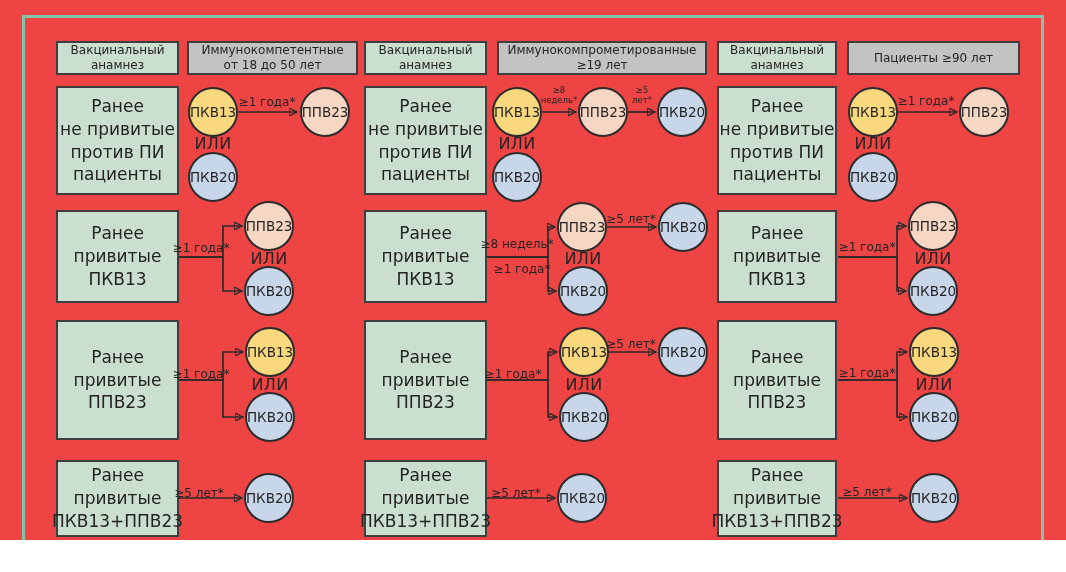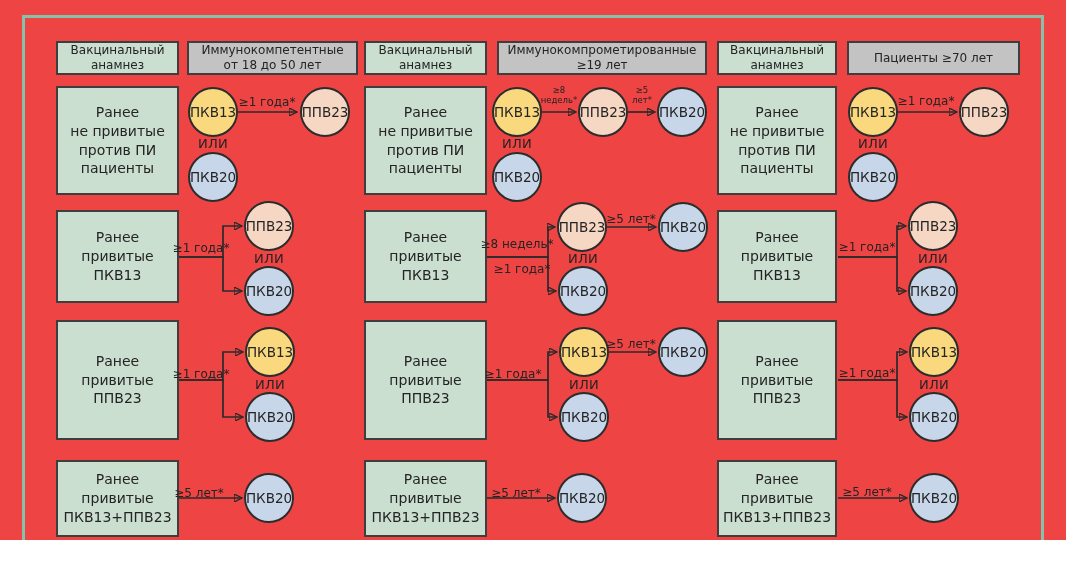--- a/index.html
+++ b/index.html
@@ -5,27 +5,27 @@
   * { margin:0; padding:0; box-sizing:border-box; }
   html,body { background:#ffffff; }
   body { font-family:"DejaVu Sans","Liberation Sans",sans-serif; color:#242424; }
   .canvas { position:relative; width:1066px; height:540px; background:#ef4444; overflow:hidden; }
   .frame  { position:absolute; left:22px; top:15px; width:1022px; height:543px; border:3px solid #85c2ab; }
   .hdr, .box {
     position:absolute; display:flex; align-items:center; justify-content:center;
     text-align:center; white-space:pre-line; border:2px solid #3e3e3e; color:#242424;
   }
   .hdr { font-size:12px; line-height:1.25; }
-  .box { font-size:14px; line-height:1.35; }
+  .box { font-size:17px; line-height:1.35; }
   .node {
     position:absolute; width:50px; height:50px; border-radius:50%;
     border:2px solid #2c2c2c; display:flex; align-items:center; justify-content:center;
     font-size:13.5px; color:#242424;
   }
-  .or  { position:absolute; transform:translate(-50%,-50%); font-size:13px; letter-spacing:.3px; }
+  .or  { position:absolute; transform:translate(-50%,-50%); font-size:16px; letter-spacing:.3px; }
   .ivl { position:absolute; transform:translateX(-50%); font-size:12px; white-space:nowrap; line-height:1.1; }
   .ivl2{ white-space:pre-line; text-align:center; font-size:8.5px; line-height:1.15; }
   svg.wires { position:absolute; left:0; top:0; pointer-events:none; }
   svg.wires path { stroke:#2a2a2a; stroke-width:1.7; fill:none; }
 </style>
 </head>
 <body>
 
 <div class="canvas">
   <div class="frame" style="border-color: rgb(133, 194, 171);"></div>
@@ -139,21 +139,21 @@
     <div class="ivl" style="left:522px;top:263px;">≥1 года*</div>
     <div class="ivl" style="left:631px;top:213px;">≥5 лет*</div>
     <div class="ivl" style="left:513px;top:368px;">≥1 года*</div>
     <div class="ivl" style="left:631px;top:338px;">≥5 лет*</div>
     <div class="ivl" style="left:516px;top:487px;">≥5 лет*</div>
   </div>
 
   <div>
     <div class="hdr" style="left: 717px; top: 41px; width: 120px; height: 34px; background-color: rgb(203, 223, 208);">Вакцинальный
 анамнез</div>
-    <div class="hdr" style="left: 847px; top: 41px; width: 173px; height: 34px; background-color: rgb(195, 195, 195);">Пациенты ≥70 лет</div>
+    <div class="hdr" style="left: 847px; top: 41px; width: 173px; height: 34px; background-color: rgb(195, 195, 195);">Пациенты ≥90 лет</div>
 
     <div class="box" style="left: 717px; top: 86px; width: 120px; height: 109px; background-color: rgb(203, 223, 208);">Ранее
 не привитые
 против ПИ
 пациенты</div>
     <div class="box" style="left: 717px; top: 210px; width: 120px; height: 93px; background-color: rgb(203, 223, 208);">Ранее привитые
 ПКВ13</div>
     <div class="box" style="left: 717px; top: 320px; width: 120px; height: 120px; background-color: rgb(203, 223, 208);">Ранее привитые
 ППВ23</div>
     <div class="box" style="left: 717px; top: 460px; width: 120px; height: 77px; background-color: rgb(203, 223, 208);">Ранее привитые

